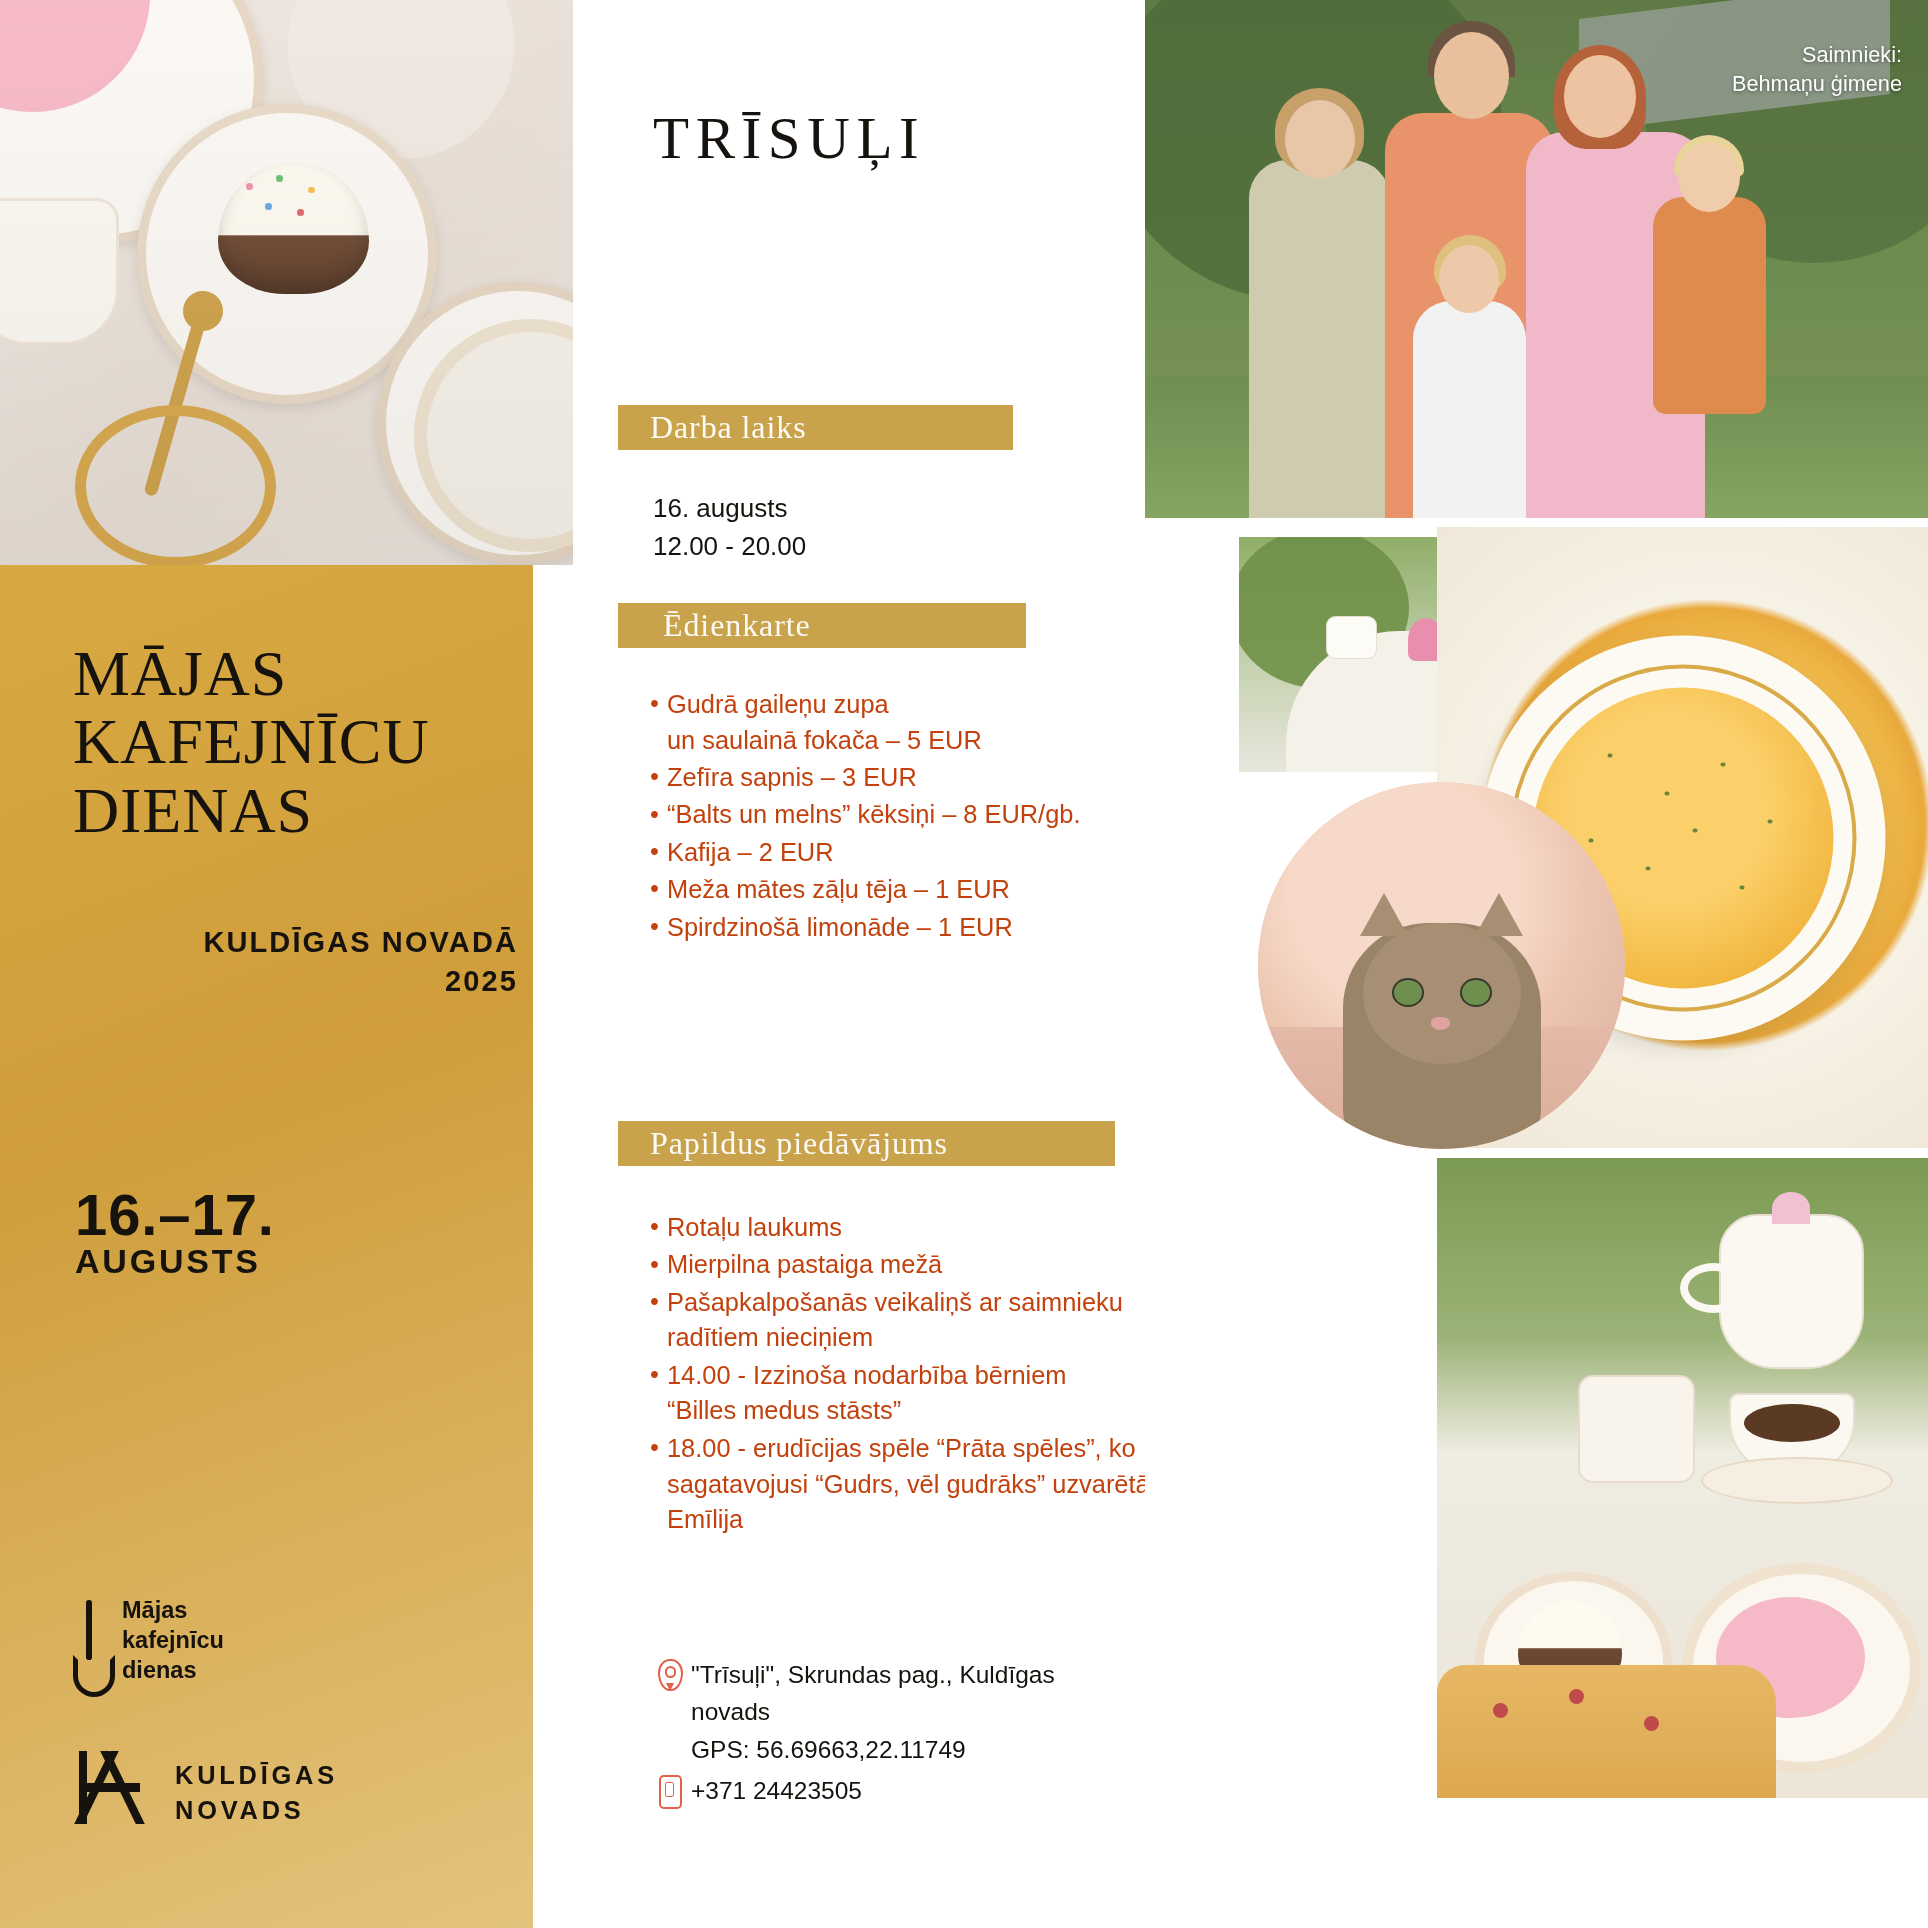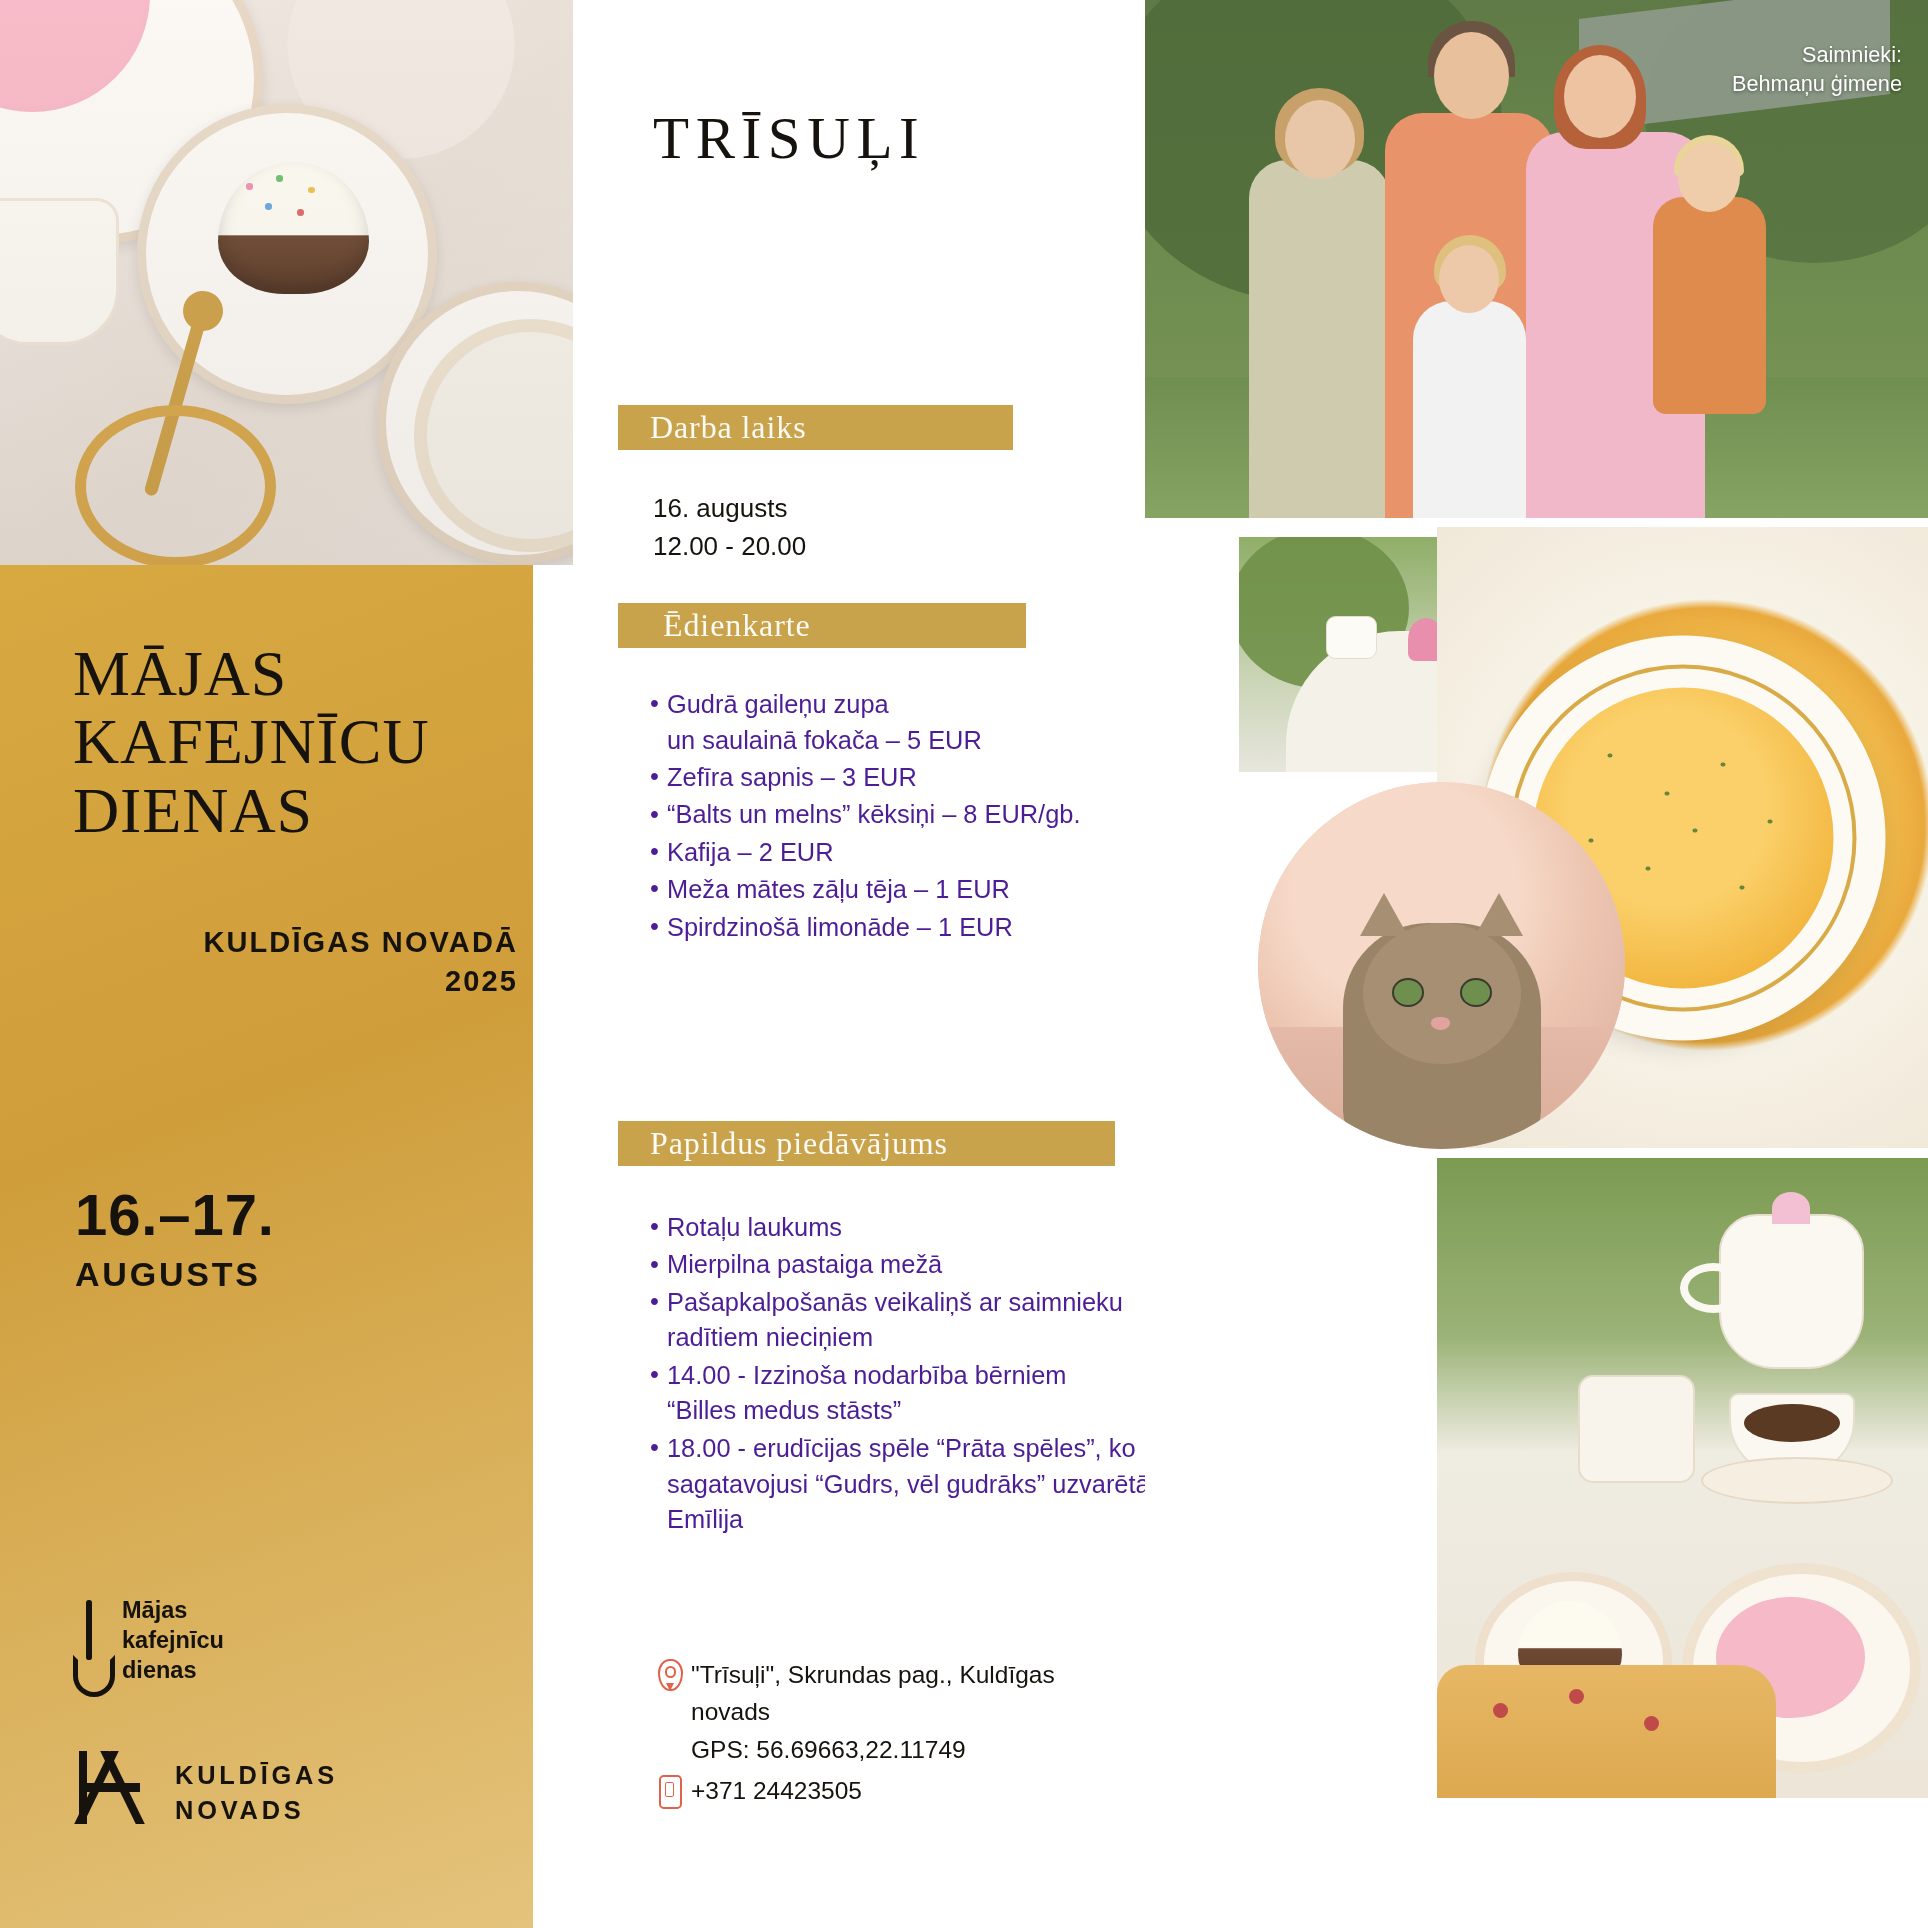--- a/index.html
+++ b/index.html
@@ -54,21 +54,21 @@
     font-size:64px;line-height:1.07;letter-spacing:0.9px;color:#16120d;font-weight:400;
   }
   .title-sub{
     position:absolute;left:75px;top:358px;width:443px;
     font-size:29px;line-height:1.35;letter-spacing:2.1px;color:#16120d;font-weight:700;text-align:right;
   }
   .big-date{
     position:absolute;left:75px;top:621px;width:443px;
     font-size:58px;line-height:1.0;letter-spacing:0.9px;color:#16120d;font-weight:700;
   }
-  .big-date .month{display:block;font-size:34px;letter-spacing:2.8px;margin-top:13px;font-weight:700;}
+  .big-date .month{display:block;font-size:34px;letter-spacing:2.8px;font-weight:700;}
 
   
   .logo-mkd{position:absolute;left:73px;top:1026px;width:245px;height:113px;}
   .logo-mkd .ladle{position:absolute;left:0;top:9.4px;width:32px;height:90px;}
   .logo-mkd .ladle .stick{position:absolute;left:13px;top:0;width:5.6px;height:60px;background:#16120d;border-radius:2.8px;}
   .logo-mkd .ladle .bowl{position:absolute;left:0;top:55px;width:32px;height:32px;border:5.6px solid #16120d;border-top-color:transparent;border-radius:0 0 21px 21px;}
   .logo-mkd .lines{position:absolute;left:49px;top:3.8px;font-size:23.5px;line-height:1.28;color:#16120d;font-weight:700;}
 
   .logo-kn{position:absolute;left:73px;top:1182px;width:282px;height:104px;}
   .kn-mark{position:absolute;left:0;top:0;width:81px;height:81px;}
@@ -94,21 +94,21 @@
   }
   .band-worktime{left:45px;top:405px;width:395px;}
   .band-menu{left:45px;top:603px;width:395px;padding-left:13px;}
   .band-extra{left:45px;top:1121px;width:497px;}
 
   .worktime{
     position:absolute;left:80px;top:490px;width:452px;
     font-size:26px;line-height:1.45;color:#16120d;
   }
   .list{
-    position:absolute;font-size:25.4px;line-height:1.40;color:#4c1d95;
+    position:absolute;font-size:25.4px;line-height:1.40;color:#c2410c;
   }
   .list ul{margin:0;padding:0;list-style:none;}
   .list li{position:relative;padding-left:17px;margin-bottom:1.9px;}
   .list li:before{content:"•";position:absolute;left:0;top:-0.9px;}
   .menu-list{left:77px;top:687px;width:490px;}
   .extra-list{left:77px;top:1210px;width:527px;}
 
   .contacts{
     position:absolute;left:77px;top:1657px;width:490px;
     font-size:24.5px;line-height:1.5;color:#16120d;

